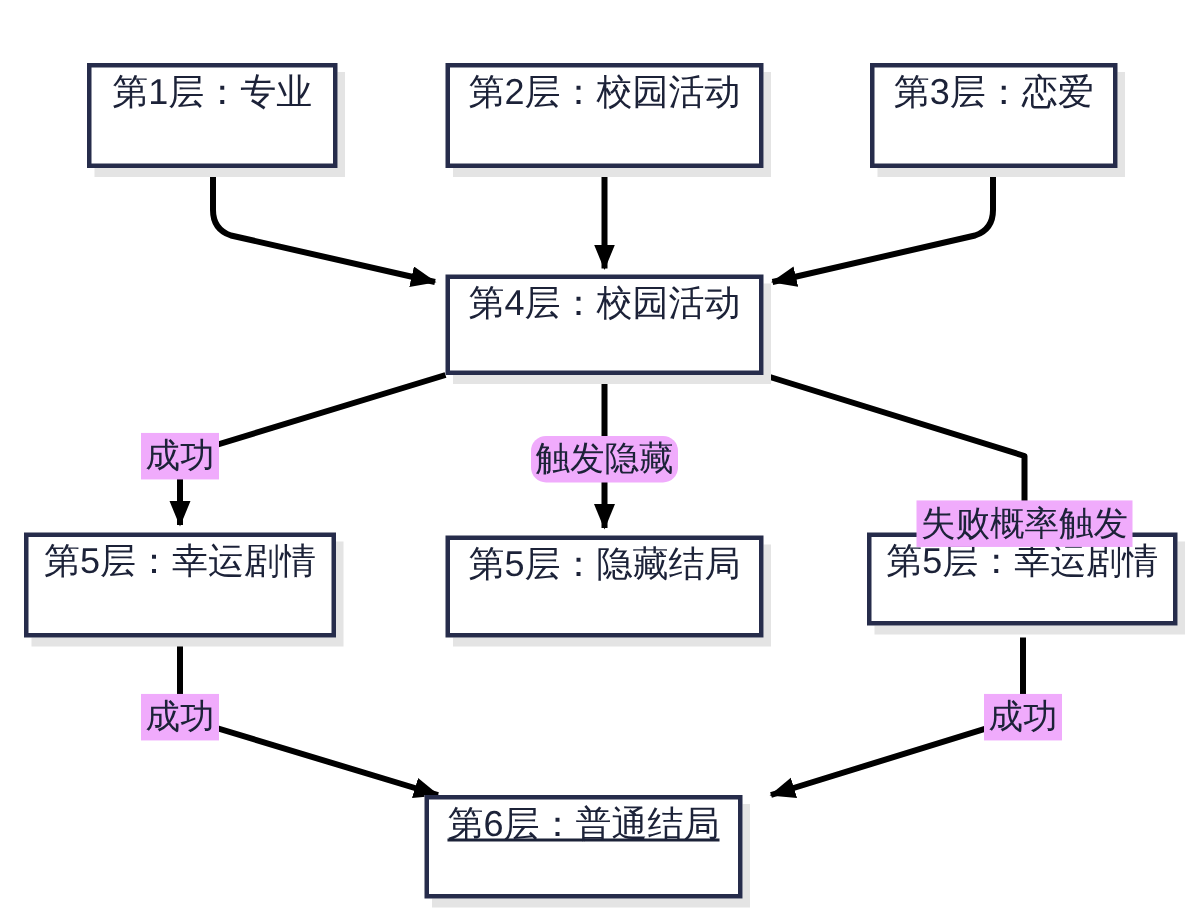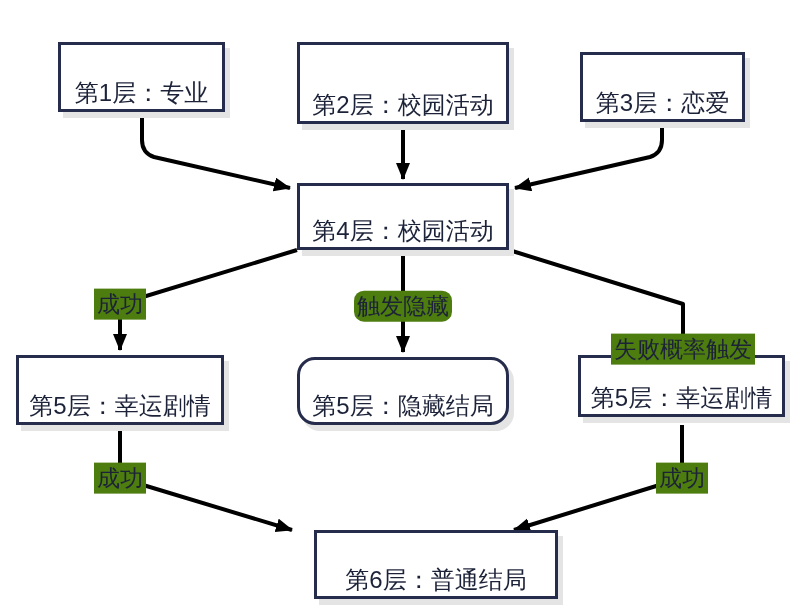--- a/index.html
+++ b/index.html
@@ -16,44 +16,44 @@
     left: 0; top: 0;
     width: 796px; height: 611px;
   }
   .node {
     position: absolute;
     box-sizing: border-box;
     background: #ffffff;
     border: 3px solid #262c4b;
     box-shadow: 5px 6px 0 #e4e4e4;
     display: flex;
-    align-items: flex-end;
+    align-items: flex-start;
     justify-content: center;
     font-size: 24px;
     color: #1c2238;
     white-space: nowrap;
   }
   .edge-label {
     position: absolute;
     transform: translate(-50%, -50%);
-    background: #4d7c0f;
+    background: #f0abfc;
     color: #1c2238;
     font-size: 23px;
     line-height: 1.25;
     padding: 1px 3px;
     white-space: nowrap;
   }
   #n-layer1 { left: 58px;  top: 42px;  width: 167px; height: 70px; }
-  #n-layer2 { left: 297px; top: 42px;  width: 212px; height: 82px; }
-  #n-layer3 { left: 580px; top: 42px;  width: 165px; height: 70px; margin-top: 10px; }
+  #n-layer2 { left: 297px; top: 42px;  width: 212px; height: 70px; }
+  #n-layer3 { left: 580px; top: 42px;  width: 165px; height: 70px; }
   #n-layer4 { left: 297px; top: 183px; width: 212px; height: 67px; }
   #n-layer5-career { left: 16px;  top: 355px; width: 208px; height: 70px; }
-  #n-layer5-hidden { left: 297px; top: 357px; width: 212px; height: 68px; border-radius: 18px; }
+  #n-layer5-hidden { left: 297px; top: 357px; width: 212px; height: 68px; }
   #n-layer5-lucky  { left: 578px; top: 355px; width: 207px; height: 62px; }
-  #n-layer6 { left: 314px; top: 530px; width: 244px; height: 69px; }
+  #n-layer6 { left: 283px; top: 530px; width: 212px; height: 69px; text-decoration: underline; }
 
   #l-success-upper-left  { left: 120px; top: 304px; }
   #l-trigger-hidden      { left: 403px; top: 306px; border-radius: 10px; }
   #l-fail-probability    { left: 683px; top: 304px; margin-top: 45px; }
   #l-success-lower-left  { left: 120px; top: 478px; }
   #l-success-lower-right { left: 682px; top: 478px; }
 </style>
 </head>
 <body>
 

